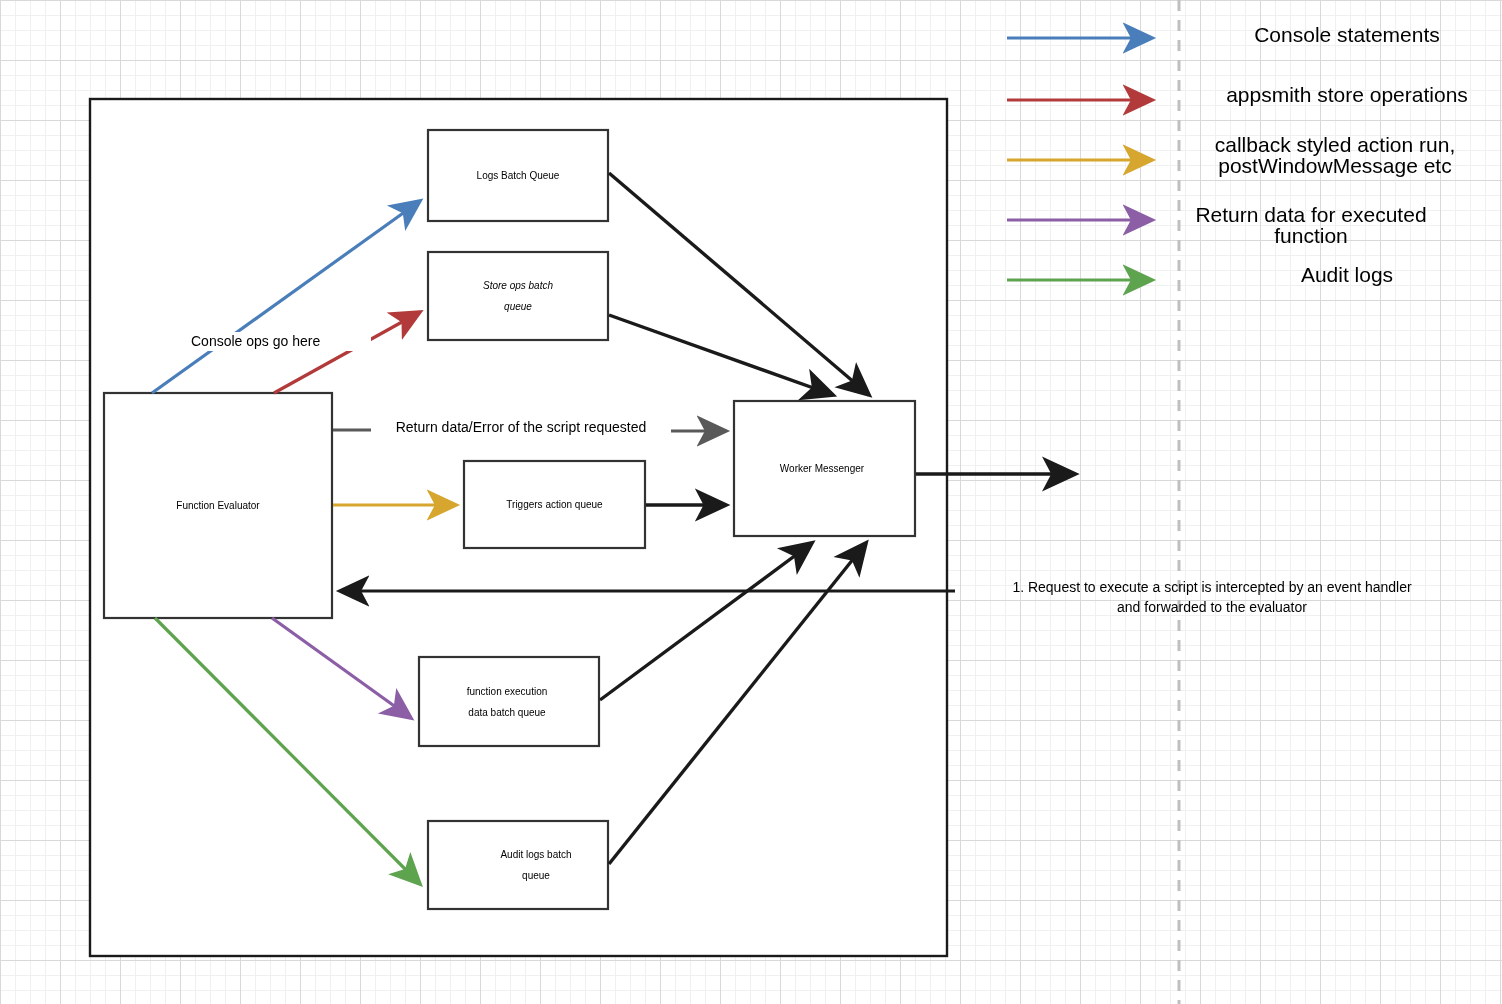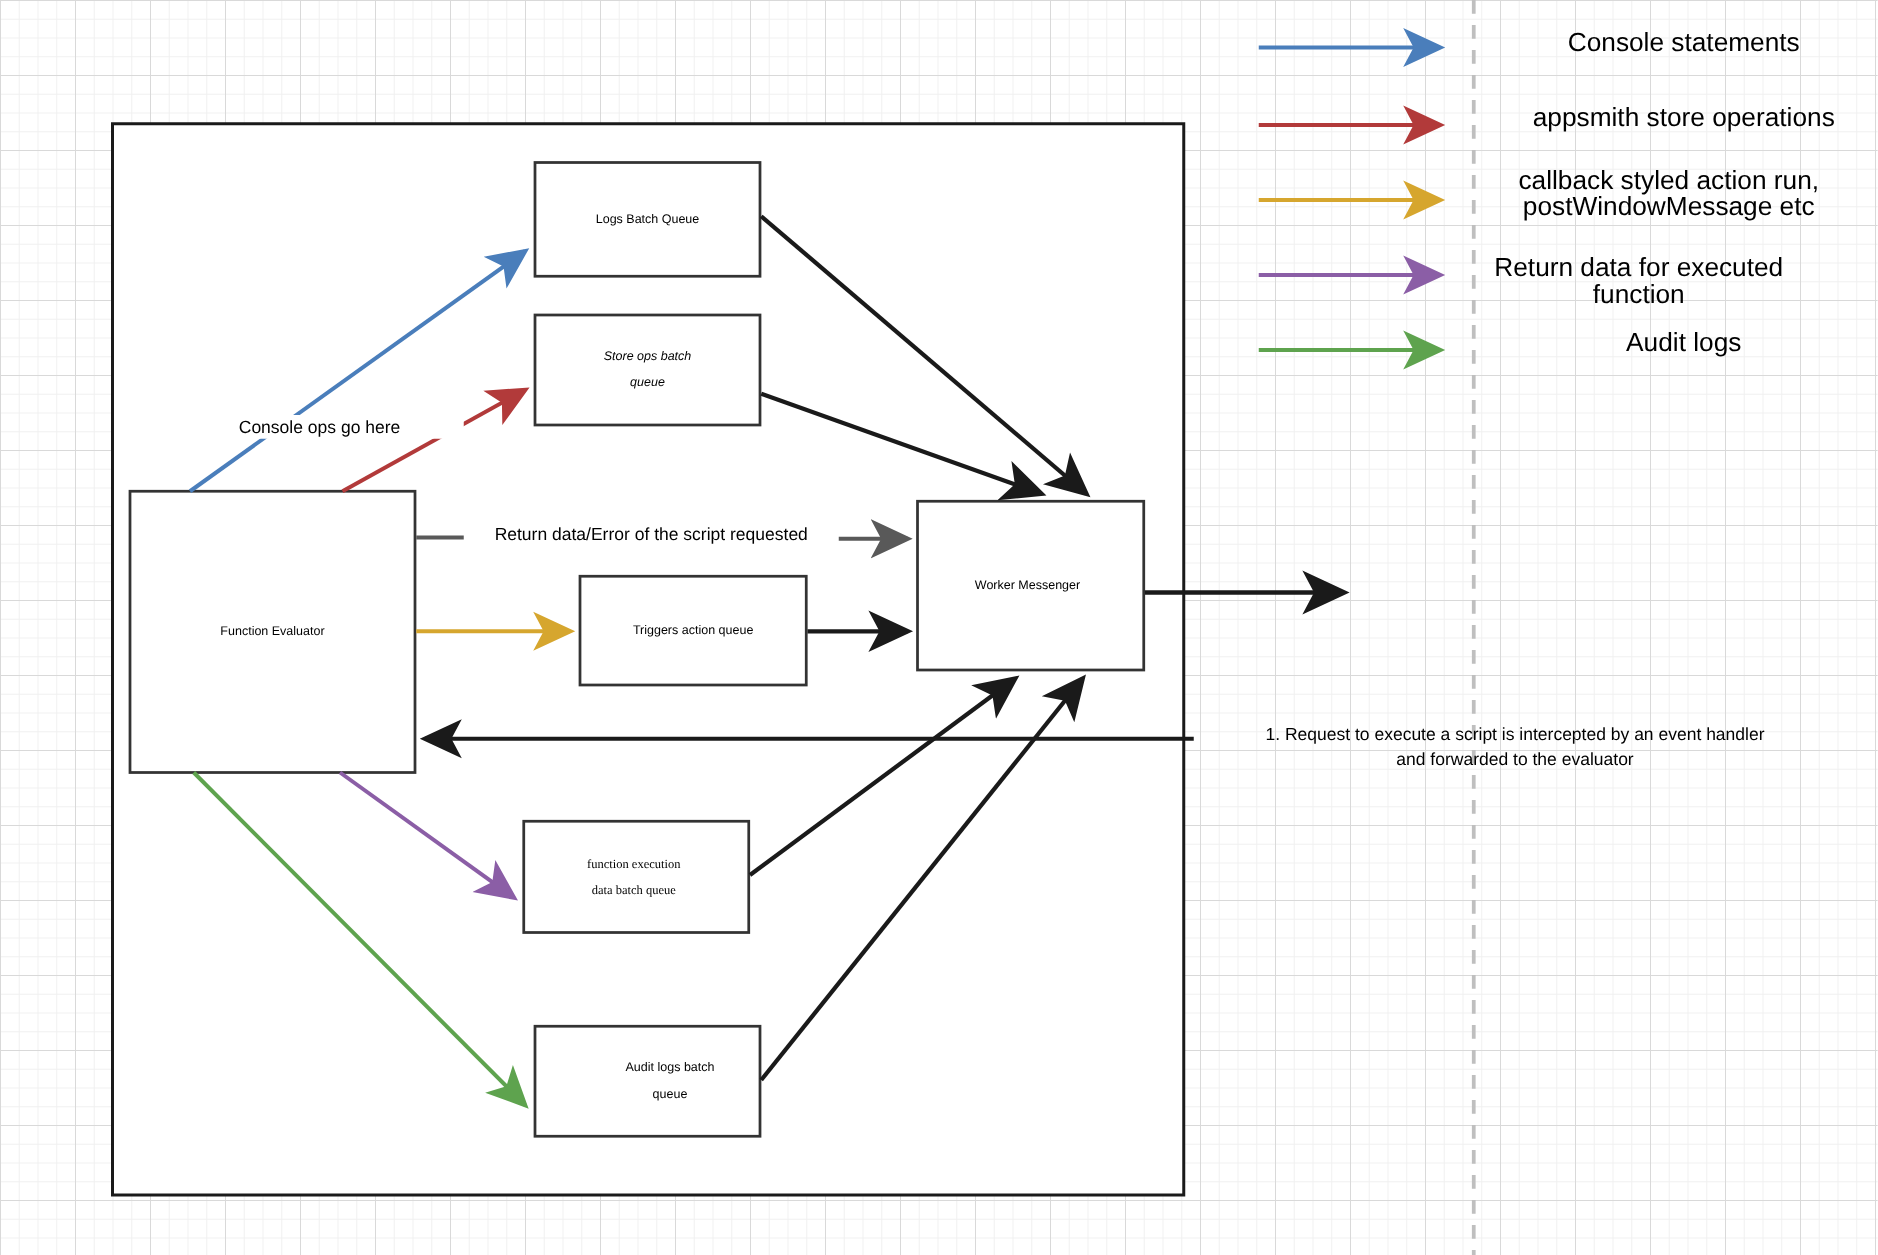--- a/index.html
+++ b/index.html
@@ -137,21 +137,21 @@
 
   <div class="boxlabel" style="left:428px;top:130px;width:180px;height:91px;">Logs Batch Queue</div>
 
   <div class="boxlabel" style="left:428px;top:252px;width:180px;height:88px;font-style:italic;">Store ops batch
 queue</div>
 
   <div class="boxlabel" style="left:464px;top:461px;width:181px;height:87px;">Triggers action queue</div>
 
   <div class="boxlabel" style="left:734px;top:401px;width:176px;height:135px;align-items:flex-start;padding-top:57px;box-sizing:border-box;">Worker Messenger</div>
 
-  <div class="boxlabel" style="left:419px;top:657px;width:176px;height:89px;font-family:Liberation Serif, serif;">function execution
+  <div class="boxlabel" style="left:419px;top:657px;width:176px;height:89px;">function execution
 data batch queue</div>
 
   <div class="boxlabel" style="left:446px;top:821px;width:180px;height:88px;">Audit logs batch
 queue</div>
 
   <div class="freetext" style="left:191px;top:300px;width:180px;text-align:left;background:#ffffff;margin-top:32px;">Console ops go here</div>
 
   <div class="freetext" style="left:371px;top:418px;width:300px;text-align:center;background:#ffffff;">Return data/Error of the script requested</div>
 
   <div class="freetext" style="left:962px;top:577px;width:500px;text-align:center;line-height:20px;">1. Request to execute a script is intercepted by an event handler

